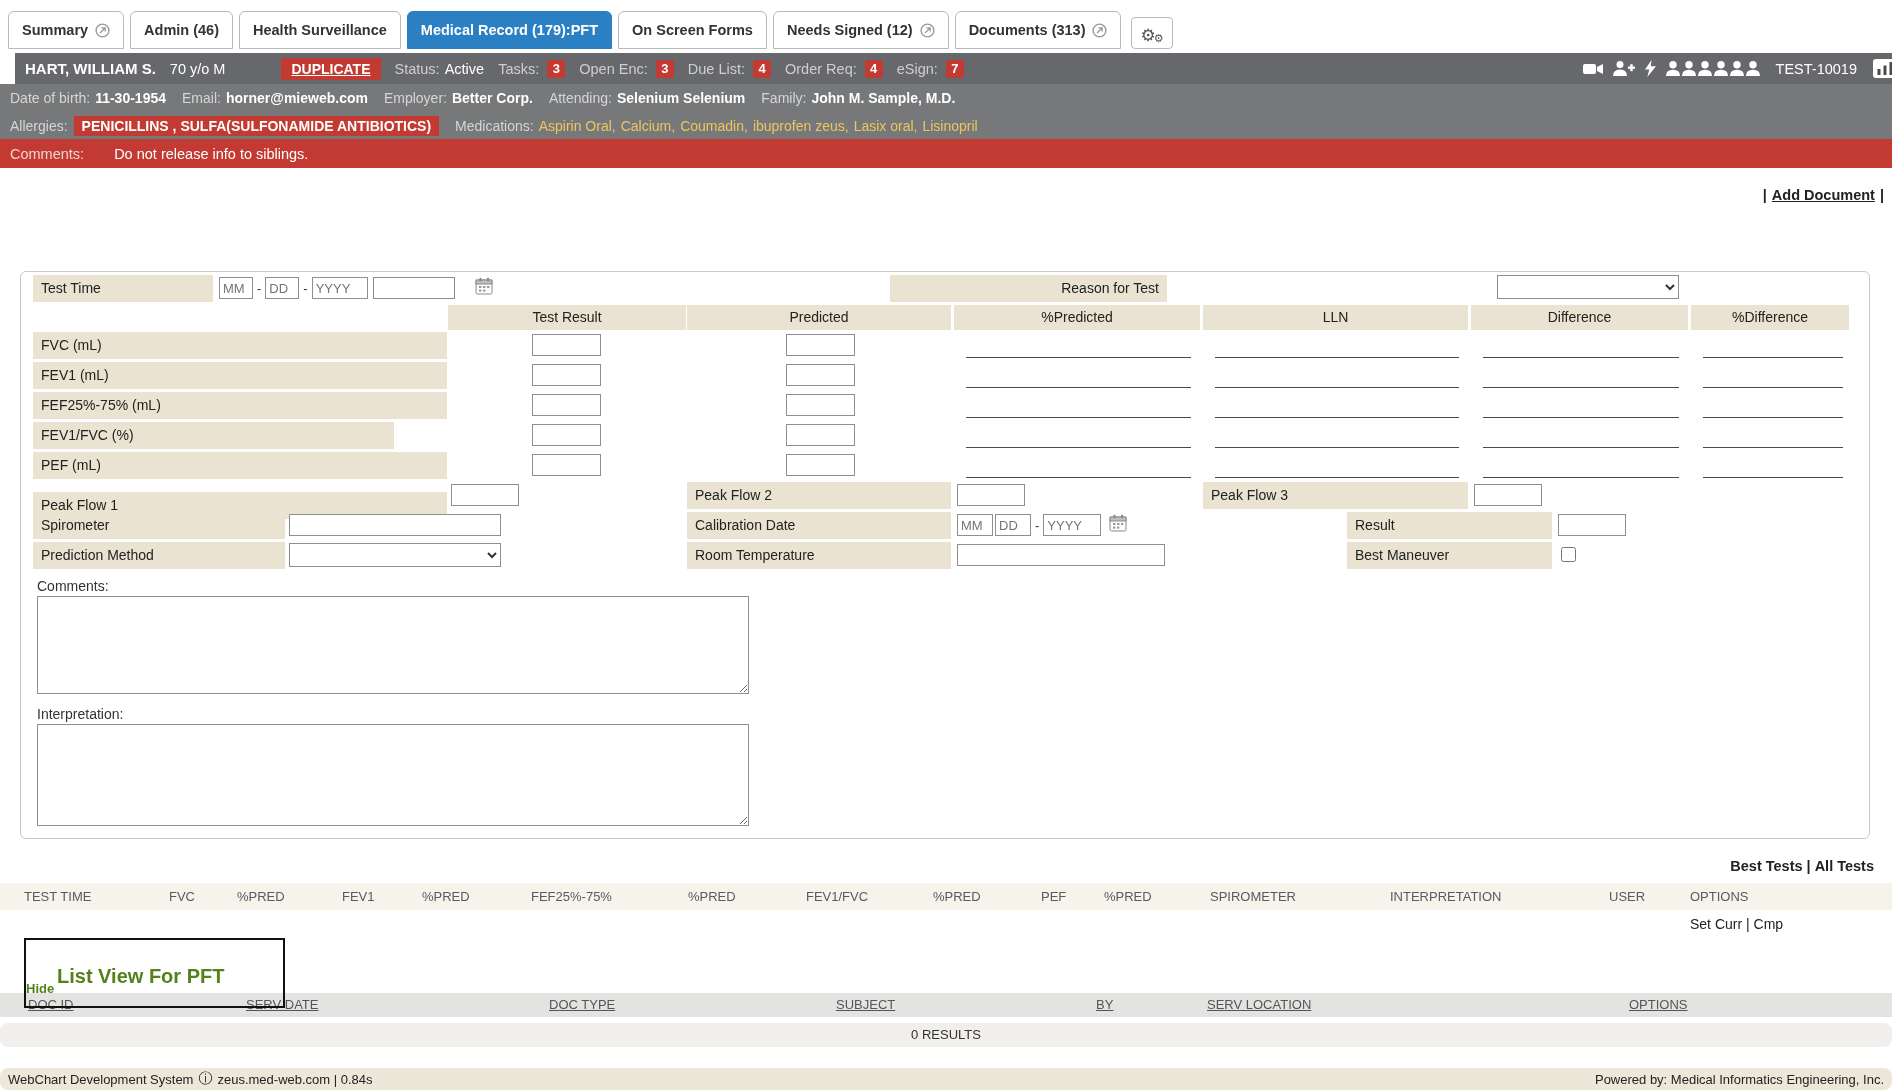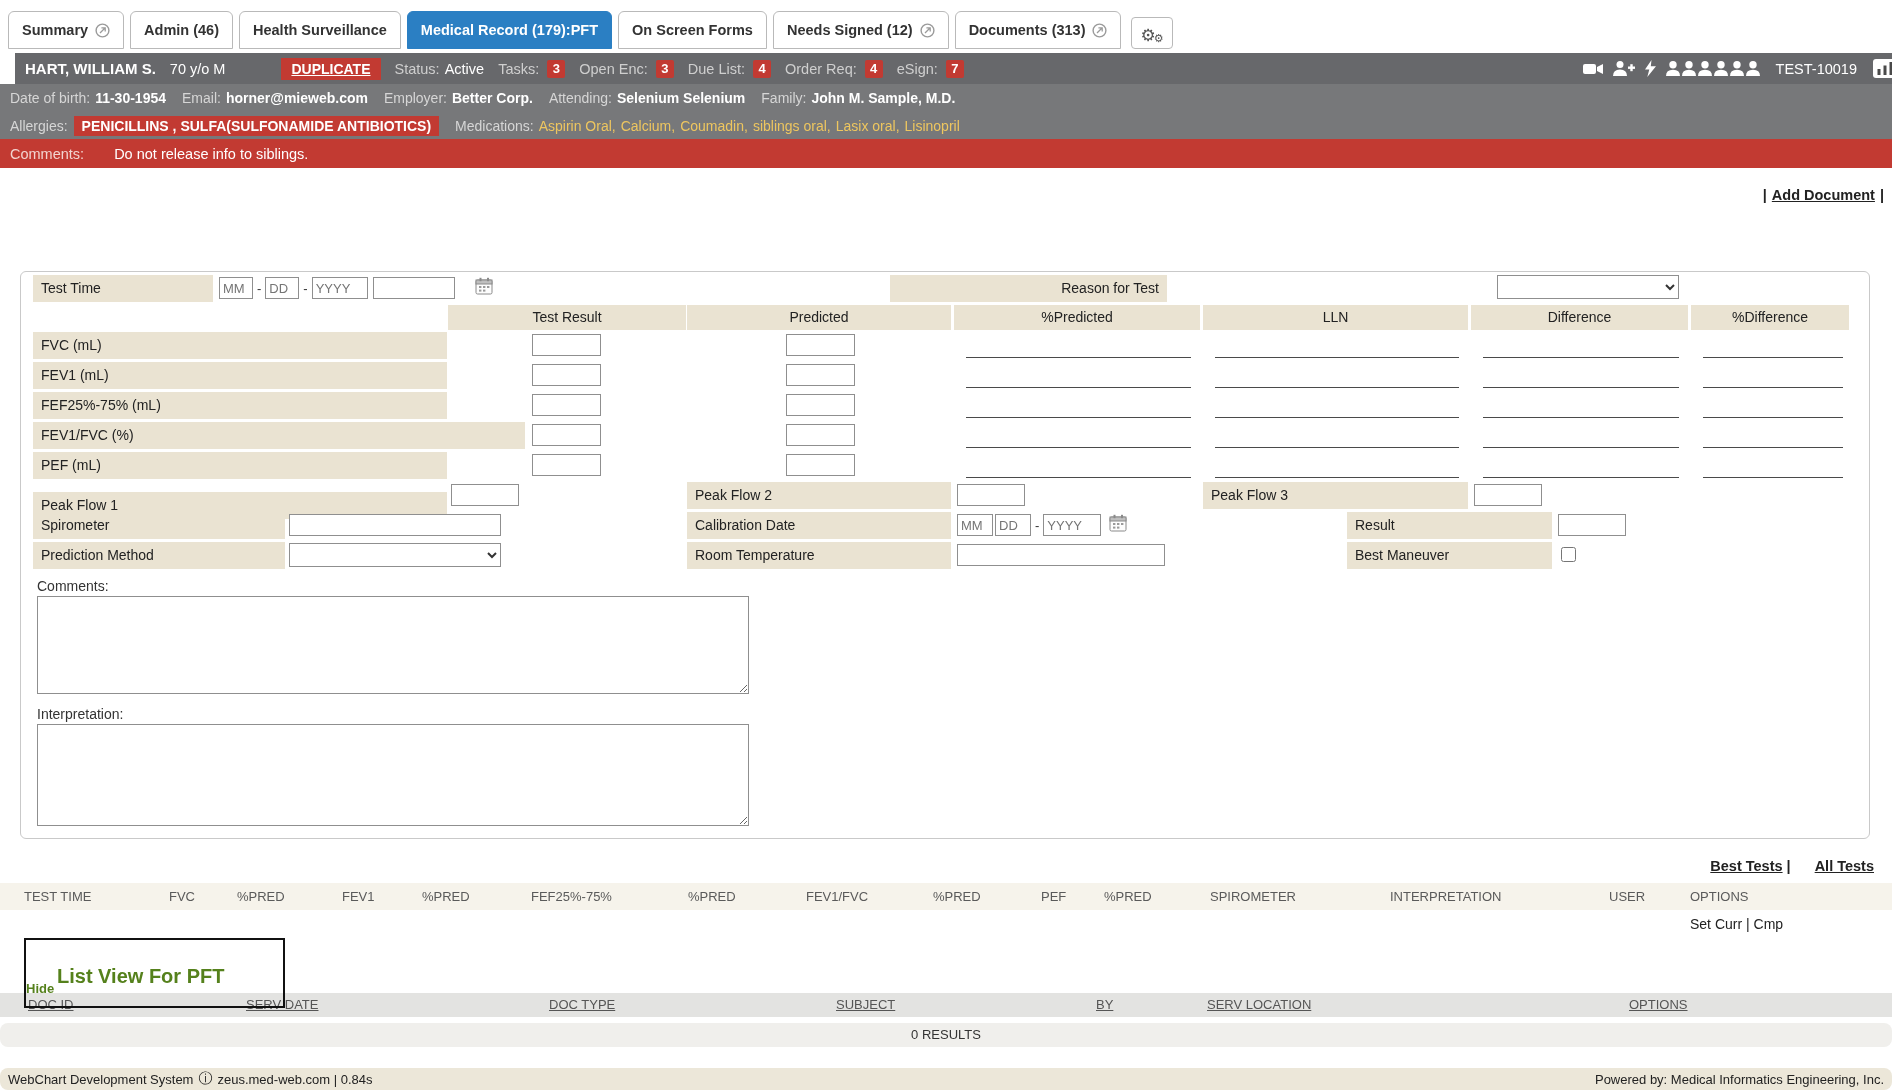--- a/index.html
+++ b/index.html
@@ -73,21 +73,21 @@
   .cal { margin-left:6px; cursor:pointer; }
   .sel { position:absolute; height:24px; font-size:13px; color:#333; border:1px solid #8f8f8f;
          background:#fff; font-family:"Liberation Sans", sans-serif; }
   .flab { position:absolute; font-size:14px; color:#333; }
   .ta { position:absolute; border:1px solid #8f8f8f; font-size:13px; padding:3px; resize:both;
         font-family:"Liberation Sans", sans-serif; }
   .chk { position:absolute; width:15px; height:15px; }
 
   
   .tests-links { position:absolute; top:858px; right:18px; font-size:14.5px; font-weight:700; color:#222; }
-  .tests-links .lnk { text-decoration:underline; cursor:pointer;margin-left:20px; }
+  .tests-links .lnk { cursor:pointer; }
   .tests-links .sep { margin:0 4px; }
   .results-header { position:absolute; top:883px; left:0; width:100%; height:27px; background:#f6f3eb; }
   .rcol { position:absolute; top:0; height:27px; line-height:27px; font-size:13px; color:#5a5a5a; white-space:nowrap; }
   .setcurr { position:absolute; top:914px; left:0; width:100%; height:24px; font-size:14px; color:#222; }
   .setcurr .inner { position:absolute; left:1690px; top:2px; cursor:pointer; }
 
   
   .lv-hide { position:absolute; top:981px; left:26px; font-size:13px; color:#55811c; font-weight:700;
              text-decoration:underline; cursor:pointer; }
   .lv-title { position:absolute; top:965px; left:57px; font-size:20px; font-weight:700; color:#55811c; }
@@ -247,21 +247,21 @@
   <div class="pbar allergy-bar">
     <span class="dlabel">Allergies:</span>
     <span class="chip">PENICILLINS , SULFA(SULFONAMIDE ANTIBIOTICS)</span>
     <span class="dlabel dgap">Medications:</span>
     <span class="med">Aspirin Oral</span>
       <span class="med-sep">,</span>
     <span class="med">Calcium</span>
       <span class="med-sep">,</span>
     <span class="med">Coumadin</span>
       <span class="med-sep">,</span>
-    <span class="med">siblings oral</span>
+    <span class="med">ibuprofen zeus</span>
       <span class="med-sep">,</span>
     <span class="med">Lasix oral</span>
       <span class="med-sep">,</span>
     <span class="med">Lisinopril</span>
   </div>
 
   <div class="pbar comments-bar">
     <span class="cb-label">Comments:</span>
     <span class="cb-text">Do not release info to siblings.</span>
   </div>
@@ -321,21 +321,21 @@
     <div class="fline" style="left:1682px; top:115px; width:140px;"></div>
 
     <div class="bcell" style="left:12px; top:120px; width:414px;">FEF25%-75% (mL)</div>
     <input class="tin" style="left: 511px; top: 122px; width: 69px;">
     <input class="tin" style="left: 765px; top: 122px; width: 69px;">
     <div class="fline" style="left:945px; top:145px; width:225px;"></div>
     <div class="fline" style="left:1194px; top:145px; width:244px;"></div>
     <div class="fline" style="left:1462px; top:145px; width:196px;"></div>
     <div class="fline" style="left:1682px; top:145px; width:140px;"></div>
 
-    <div class="bcell" style="left:12px; top:150px; width:492px;">FEV1/FVC (%)</div>
+    <div class="bcell" style="left:12px; top:150px; width:361px;">FEV1/FVC (%)</div>
     <input class="tin" style="left: 511px; top: 152px; width: 69px;">
     <input class="tin" style="left: 765px; top: 152px; width: 69px;">
     <div class="fline" style="left:945px; top:175px; width:225px;"></div>
     <div class="fline" style="left:1194px; top:175px; width:244px;"></div>
     <div class="fline" style="left:1462px; top:175px; width:196px;"></div>
     <div class="fline" style="left:1682px; top:175px; width:140px;"></div>
 
     <div class="bcell" style="left:12px; top:180px; width:414px;">PEF (mL)</div>
     <input class="tin" style="left: 511px; top: 182px; width: 69px;">
     <input class="tin" style="left: 765px; top: 182px; width: 69px;">

